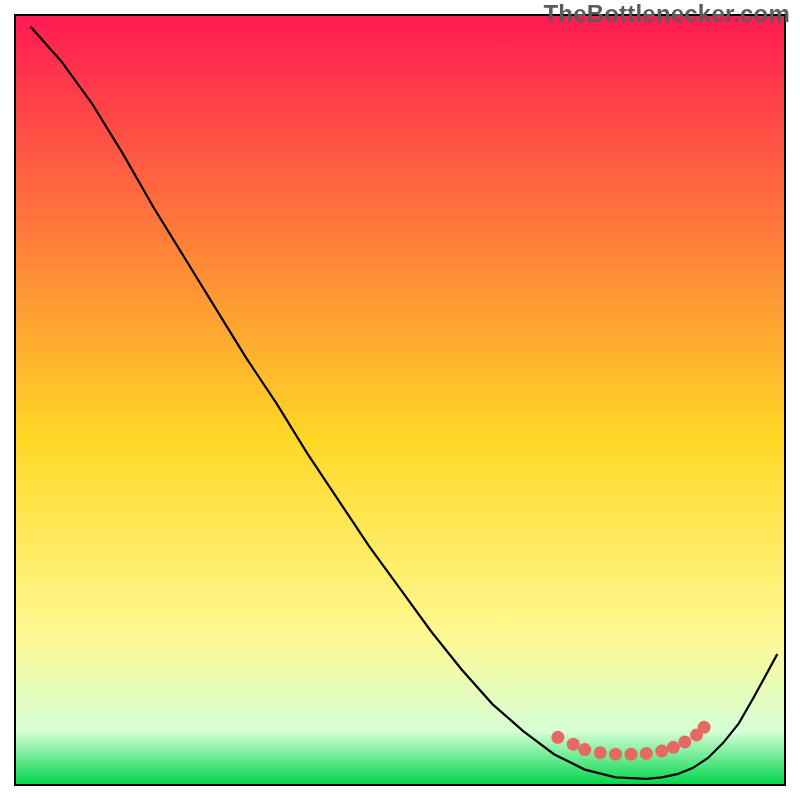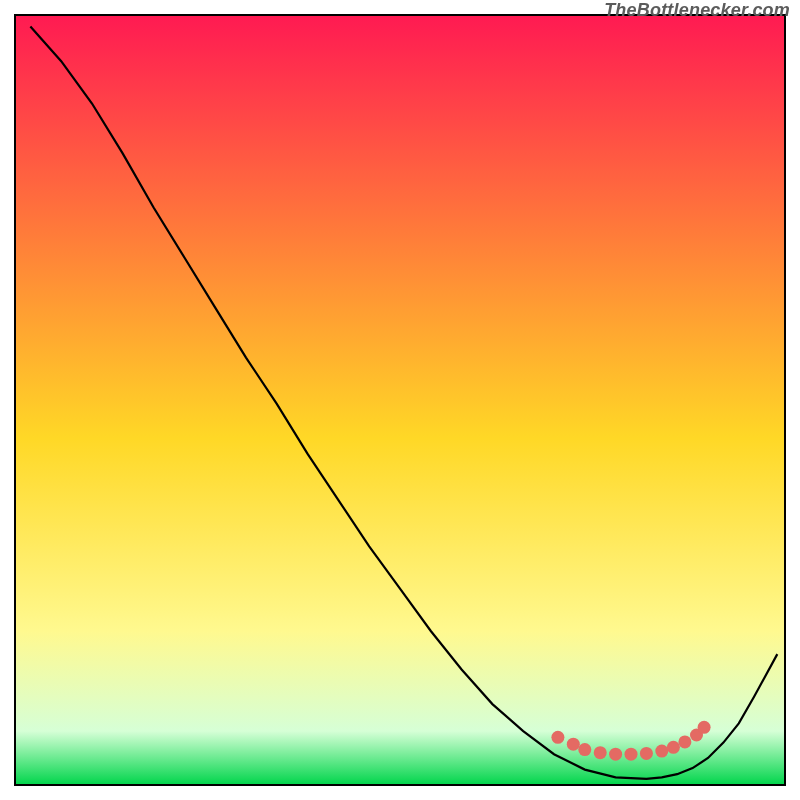--- a/index.html
+++ b/index.html
@@ -16,25 +16,24 @@
     height: 800px;
   }
   svg {
     display: block;
   }
   .watermark {
     position: absolute;
     top: 0px;
     right: 10px;
     font-family: Arial, Helvetica, sans-serif;
-    font-size: 18px;
+    font-size: 24px;
     font-weight: bold;
     color: #5b5b5b;
     letter-spacing: 0.2px;
-    font-style: italic;
   }
 </style>
 </head>
 <body>
 
 <div class="chart-container">
   <svg id="chart-svg" width="800" height="800" viewBox="0 0 800 800">
     <defs>
       <linearGradient id="bg-grad" x1="0" y1="0" x2="0" y2="1">
         <stop id="g-stop-0" offset="0%" stop-color="#ff1a52"></stop>

